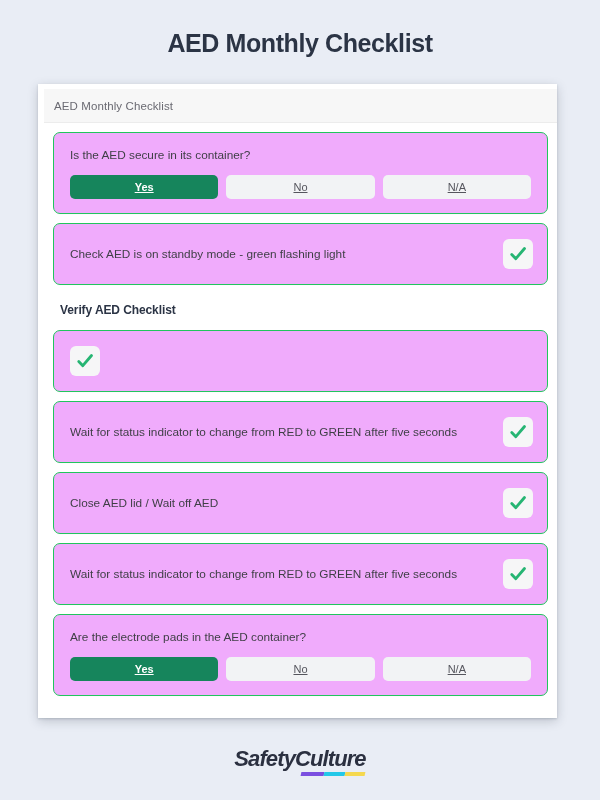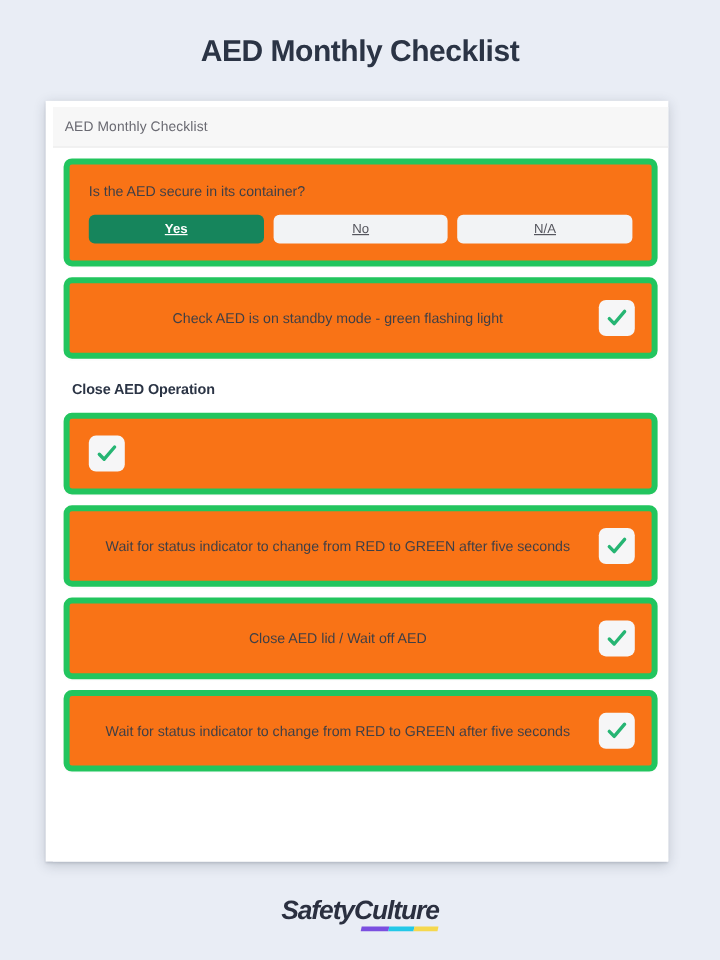--- a/index.html
+++ b/index.html
@@ -67,36 +67,35 @@
     letter-spacing: 0.1px;
   }
 
   
   .form-body {
     padding: 9px 9px 0 9px;
   }
 
   
   .card {
-    background: #f97316;
-    border: 5px solid #22c55e;
+    background: #f0abfc;
+    border: 1px solid #22c55e;
     border-radius: 7px;
     margin-bottom: 9px;
     box-shadow: 0 1px 1px rgba(0,0,0,0.015);
     padding: 14px 16px 14px 16px;
     position: relative;
   }
 
   .card.with-check {
     min-height: 62px;
     display: flex;
     align-items: center;
     justify-content: space-between;
     padding-right: 14px;
-    text-align: center;
   }
 
   .q-text {
     font-size: 11.8px;
     color: #3f3f46;
     line-height: 1.45;
   }
 
   .q-text-inline {
     font-size: 11.8px;
@@ -219,21 +218,21 @@
         <div class="check-box">
           <span>
             <svg width="20" height="20" viewBox="0 0 24 24" fill="none">
               <path d="M4.5 12.6 L9.4 17.6 L19.8 5.4" stroke="#26b573" stroke-width="3.4" stroke-linecap="round" stroke-linejoin="round"></path>
             </svg>
           </span>
         </div>
       </div>
 
 
-      <div class="section-head">Close AED Operation</div>
+      <div class="section-head">Verify AED Checklist</div>
 
       <div class="card with-check">
         <div class="check-box">
           <span>
             <svg width="20" height="20" viewBox="0 0 24 24" fill="none">
               <path d="M4.5 12.6 L9.4 17.6 L19.8 5.4" stroke="#26b573" stroke-width="3.4" stroke-linecap="round" stroke-linejoin="round"></path>
             </svg>
           </span>
         </div>
       </div>
@@ -264,20 +263,28 @@
         <div class="q-text-inline">Wait for status indicator to change from RED to GREEN after five seconds</div>
         <div class="check-box">
           <span>
             <svg width="20" height="20" viewBox="0 0 24 24" fill="none">
               <path d="M4.5 12.6 L9.4 17.6 L19.8 5.4" stroke="#26b573" stroke-width="3.4" stroke-linecap="round" stroke-linejoin="round"></path>
             </svg>
           </span>
         </div>
       </div>
 
+      <div class="card">
+        <div class="q-text">Are the electrode pads in the AED container?</div>
+        <div class="choice-row">
+          <button class="choice selected" style="background: rgb(22, 133, 92);">Yes</button>
+          <button class="choice">No</button>
+          <button class="choice">N/A</button>
+        </div>
+      </div>
 
     </div>
   </div>
 </div>
 
 <div class="footer">
   <div class="logo">
     <span>Safety</span><span>Culture</span>
     <span class="logo-underline">
       <span class="ul-seg ul-a" style="background: rgb(123, 79, 224);"></span>

